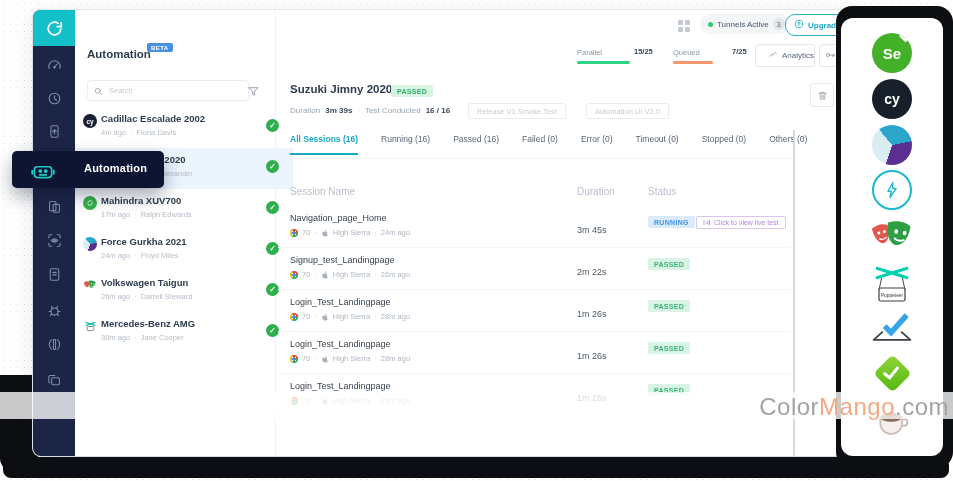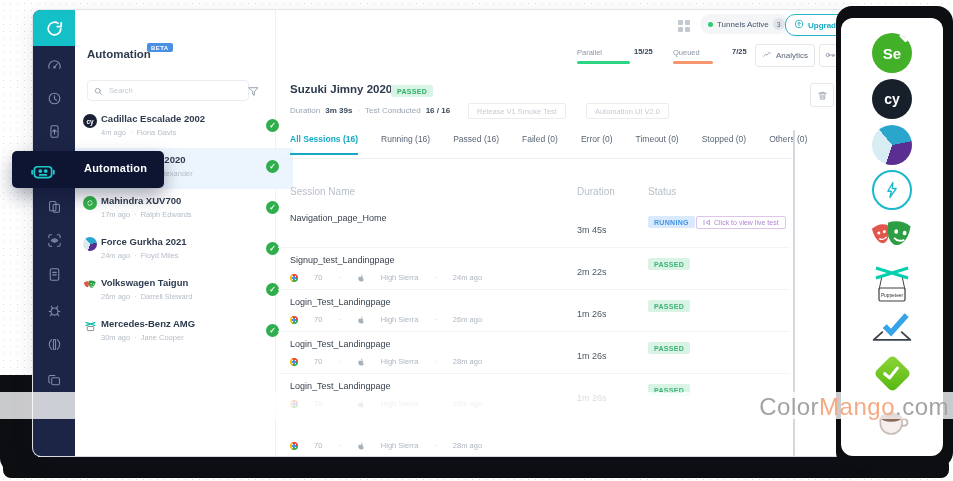--- a/index.html
+++ b/index.html
@@ -45,21 +45,21 @@
   .grid-icon span{background:#c2c9d1;border-radius:1px;}
   .tunnels{position:absolute;left:667px;top:4px;height:20px;background:#f3f5f7;border-radius:10px;display:flex;align-items:center;padding:0 4px 0 8px;gap:4px;cursor:pointer;}
   .tdot{width:5px;height:5px;border-radius:50%;background:#2ecc71;}
   .tlabel{font-size:8px;color:#44566b;}
   .tcount{width:12px;height:12px;border-radius:50%;background:#e0e5e9;color:#5a6b7b;font-size:7px;display:flex;align-items:center;justify-content:center;}
   .upgrade{position:absolute;left:752px;top:4px;height:20px;width:86px;border:1px solid #29b3c9;border-radius:10px;display:flex;align-items:center;padding:0 8px;gap:4px;color:#1aa9c4;font-size:8px;font-weight:bold;overflow:hidden;cursor:pointer;background:#fff;}
 
   .stat-label{position:absolute;top:38px;font-size:7.5px;color:#8b96a3;}
   .stat-value{position:absolute;top:37px;font-size:7.5px;font-weight:bold;color:#36465a;}
   .bar{position:absolute;top:51px;height:2.5px;border-radius:2px;}
-  .analytics{position:absolute;left:722px;top:34px;width:58px;height:21px;border:1px solid #e3e7eb;border-radius:3px;display:flex;align-items:center;justify-content:center;gap:4px;font-size:8px;color:#5a6878;cursor:pointer;background:#fff;}
+  .analytics{position:absolute;left:722px;top:34px;width:58px;height:21px;border:1px solid #e3e7eb;border-radius:3px;display:flex;align-items:center;justify-content:flex-end;gap:4px;font-size:8px;color:#5a6878;cursor:pointer;background:#fff;}
   .accesskey{position:absolute;left:786px;top:34px;width:30px;height:21px;border:1px solid #e3e7eb;border-radius:3px 0 0 3px;display:flex;align-items:center;padding:0 0 0 5px;gap:3px;font-size:8px;color:#5a6878;overflow:hidden;white-space:nowrap;cursor:pointer;background:#fff;}
 
   
   .dtitle{position:absolute;left:257px;top:73px;font-size:11.5px;font-weight:bold;color:#2e3b4e;}
   .dbadge{position:absolute;left:358px;top:75px;background:#d9f4e4;color:#2fae67;font-size:7px;font-weight:bold;padding:2.5px 6px;border-radius:2px;letter-spacing:.3px;}
   .dmeta{position:absolute;left:257px;top:96px;font-size:8px;color:#9aa5b2;display:flex;gap:5px;align-items:center;white-space:nowrap;}
   .dmeta b{color:#3a4a5c;font-size:8px;}
   .tags{position:absolute;left:435px;top:93px;display:flex;gap:20px;}
   .tag{border:1px solid #ececec;border-radius:2px;color:#c6ccd4;font-size:7.5px;padding:2.5px 8px;white-space:nowrap;background:#fff;}
   .trash-btn{position:absolute;left:777px;top:73px;width:22px;height:22px;border:1px solid #e5e8ec;border-radius:3px;display:flex;align-items:center;justify-content:center;cursor:pointer;background:#fff;}
@@ -68,21 +68,21 @@
   .tabs{position:absolute;left:257px;top:124px;display:flex;gap:23px;}
   .tab{font-size:8.5px;color:#5a6673;padding-bottom:9px;cursor:pointer;white-space:nowrap;}
   .tab.active{color:#16a8c4;font-weight:bold;border-bottom:2px solid #16a8c4;}
   .tabs-line{position:absolute;left:242px;top:148px;width:518px;height:1px;background:#eef1f4;}
   .vline{position:absolute;left:760px;top:120px;width:2px;height:326px;background:#d3d8de;border-radius:2px;cursor:pointer;}
 
   
   .th{position:absolute;top:176px;font-size:10px;color:#b8bfc9;}
   .trow{position:absolute;left:245px;width:512px;height:42px;border-bottom:1px solid #f2f4f7;cursor:pointer;}
   .tname{position:absolute;left:12px;top:8px;font-size:9px;color:#39434f;}
-  .tmeta{position:absolute;left:12px;top:23px;font-size:7.5px;color:#aeb6c0;display:flex;align-items:center;gap:16px;white-space:nowrap;margin-top:45px;}
+  .tmeta{position:absolute;left:12px;top:23px;font-size:7.5px;color:#aeb6c0;display:flex;align-items:center;gap:4px;white-space:nowrap;}
   .tmeta .dot{color:#ccd2d9;}
   .chrome{width:8px;height:8px;border-radius:50%;background:radial-gradient(circle,#4a90e2 0 30%,#fff 31% 38%,transparent 39%),conic-gradient(from -30deg,#ea4335 0 33%,#34a853 33% 66%,#fbbc05 66% 100%);}
   .tdur{position:absolute;left:299px;top:20px;font-size:9px;color:#4c5864;}
   .tbadge{position:absolute;left:370px;top:11px;font-size:7px;font-weight:bold;padding:2.5px 6px;border-radius:2px;letter-spacing:.3px;}
   .b-pass{background:#d9f4e4;color:#3bb277;}
   .b-run{background:#d8eafc;color:#4494e4;}
   .live{position:absolute;left:418px;top:11px;border:1px solid #ddc4ea;border-radius:2px;font-size:7px;color:#b286d2;padding:2px 6px;display:flex;align-items:center;gap:3px;cursor:pointer;background:#fff;white-space:nowrap;}
 
   
   .flyout{position:absolute;left:12px;top:151px;width:152px;height:37px;background:#0d1533;border-radius:5px;z-index:6;

